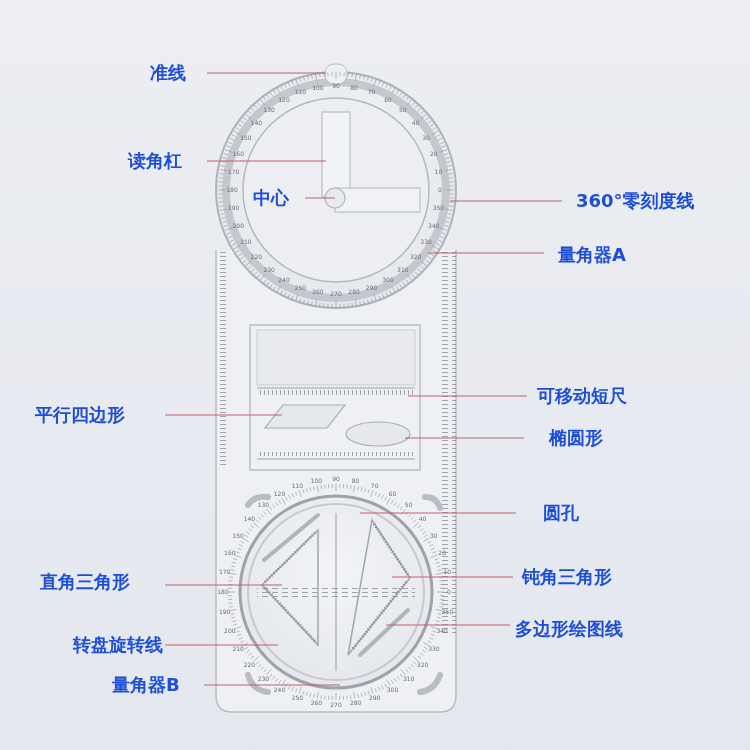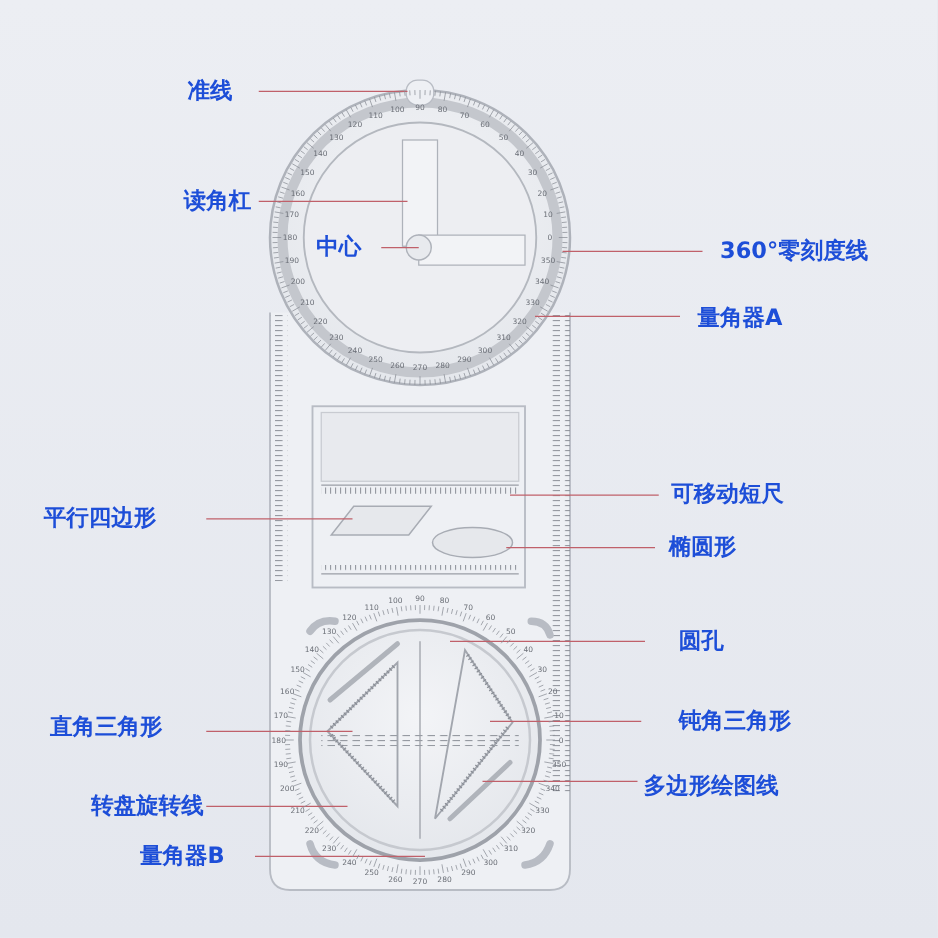--- a/index.html
+++ b/index.html
@@ -535,26 +535,26 @@
       <text x="392.5" y="691.8608706276416" font-size="6" fill="#6a6e76" text-anchor="middle" font-family="DejaVu Sans, sans-serif">300</text>
       <text x="408.6349998945789" y="680.5630220724445" font-size="6" fill="#6a6e76" text-anchor="middle" font-family="DejaVu Sans, sans-serif">310</text>
       <text x="422.5630220724445" y="666.634999894579" font-size="6" fill="#6a6e76" text-anchor="middle" font-family="DejaVu Sans, sans-serif">320</text>
       <text x="433.86087062764153" y="650.5" font-size="6" fill="#6a6e76" text-anchor="middle" font-family="DejaVu Sans, sans-serif">330</text>
       <text x="442.18526614880767" y="632.6482761958006" font-size="6" fill="#6a6e76" text-anchor="middle" font-family="DejaVu Sans, sans-serif">340</text>
       <text x="447.2832760903795" y="613.6222440763632" font-size="6" fill="#6a6e76" text-anchor="middle" font-family="DejaVu Sans, sans-serif">350</text>
     </g>
   </svg>
 
 <div class="label" style="left:150px;top:62px;">准线</div>
-<div class="label" style="left:128px;top:150px;margin-left:19px;">读角杠</div>
+<div class="label" style="left:128px;top:150px;">读角杠</div>
 <div class="label" style="left:253px;top:187px;">中心</div>
 <div class="label" style="left:35px;top:404px;">平行四边形</div>
 <div class="label" style="left:40px;top:571px;">直角三角形</div>
 <div class="label" style="left:37px;top:634px;margin-left:36px;">转盘旋转线</div>
 <div class="label" style="left:112px;top:674px;">量角器B</div>
 
 <div class="label" style="left:576px;top:190px;">360°零刻度线</div>
 <div class="label" style="left:558px;top:244px;">量角器A</div>
 <div class="label" style="left:537px;top:385px;">可移动短尺</div>
-<div class="label" style="left:535px;top:427px;text-align:center;">椭圆形</div>
+<div class="label" style="left:549px;top:427px;text-align:center;">椭圆形</div>
 <div class="label" style="left:527px;top:502px;margin-left:16px;">圆孔</div>
-<div class="label" style="left:543px;top:566px;">钝角三角形</div>
+<div class="label" style="left:522px;top:566px;">钝角三角形</div>
 <div class="label" style="left:515px;top:618px;text-align:center;">多边形绘图线</div>
 
 </body></html>

